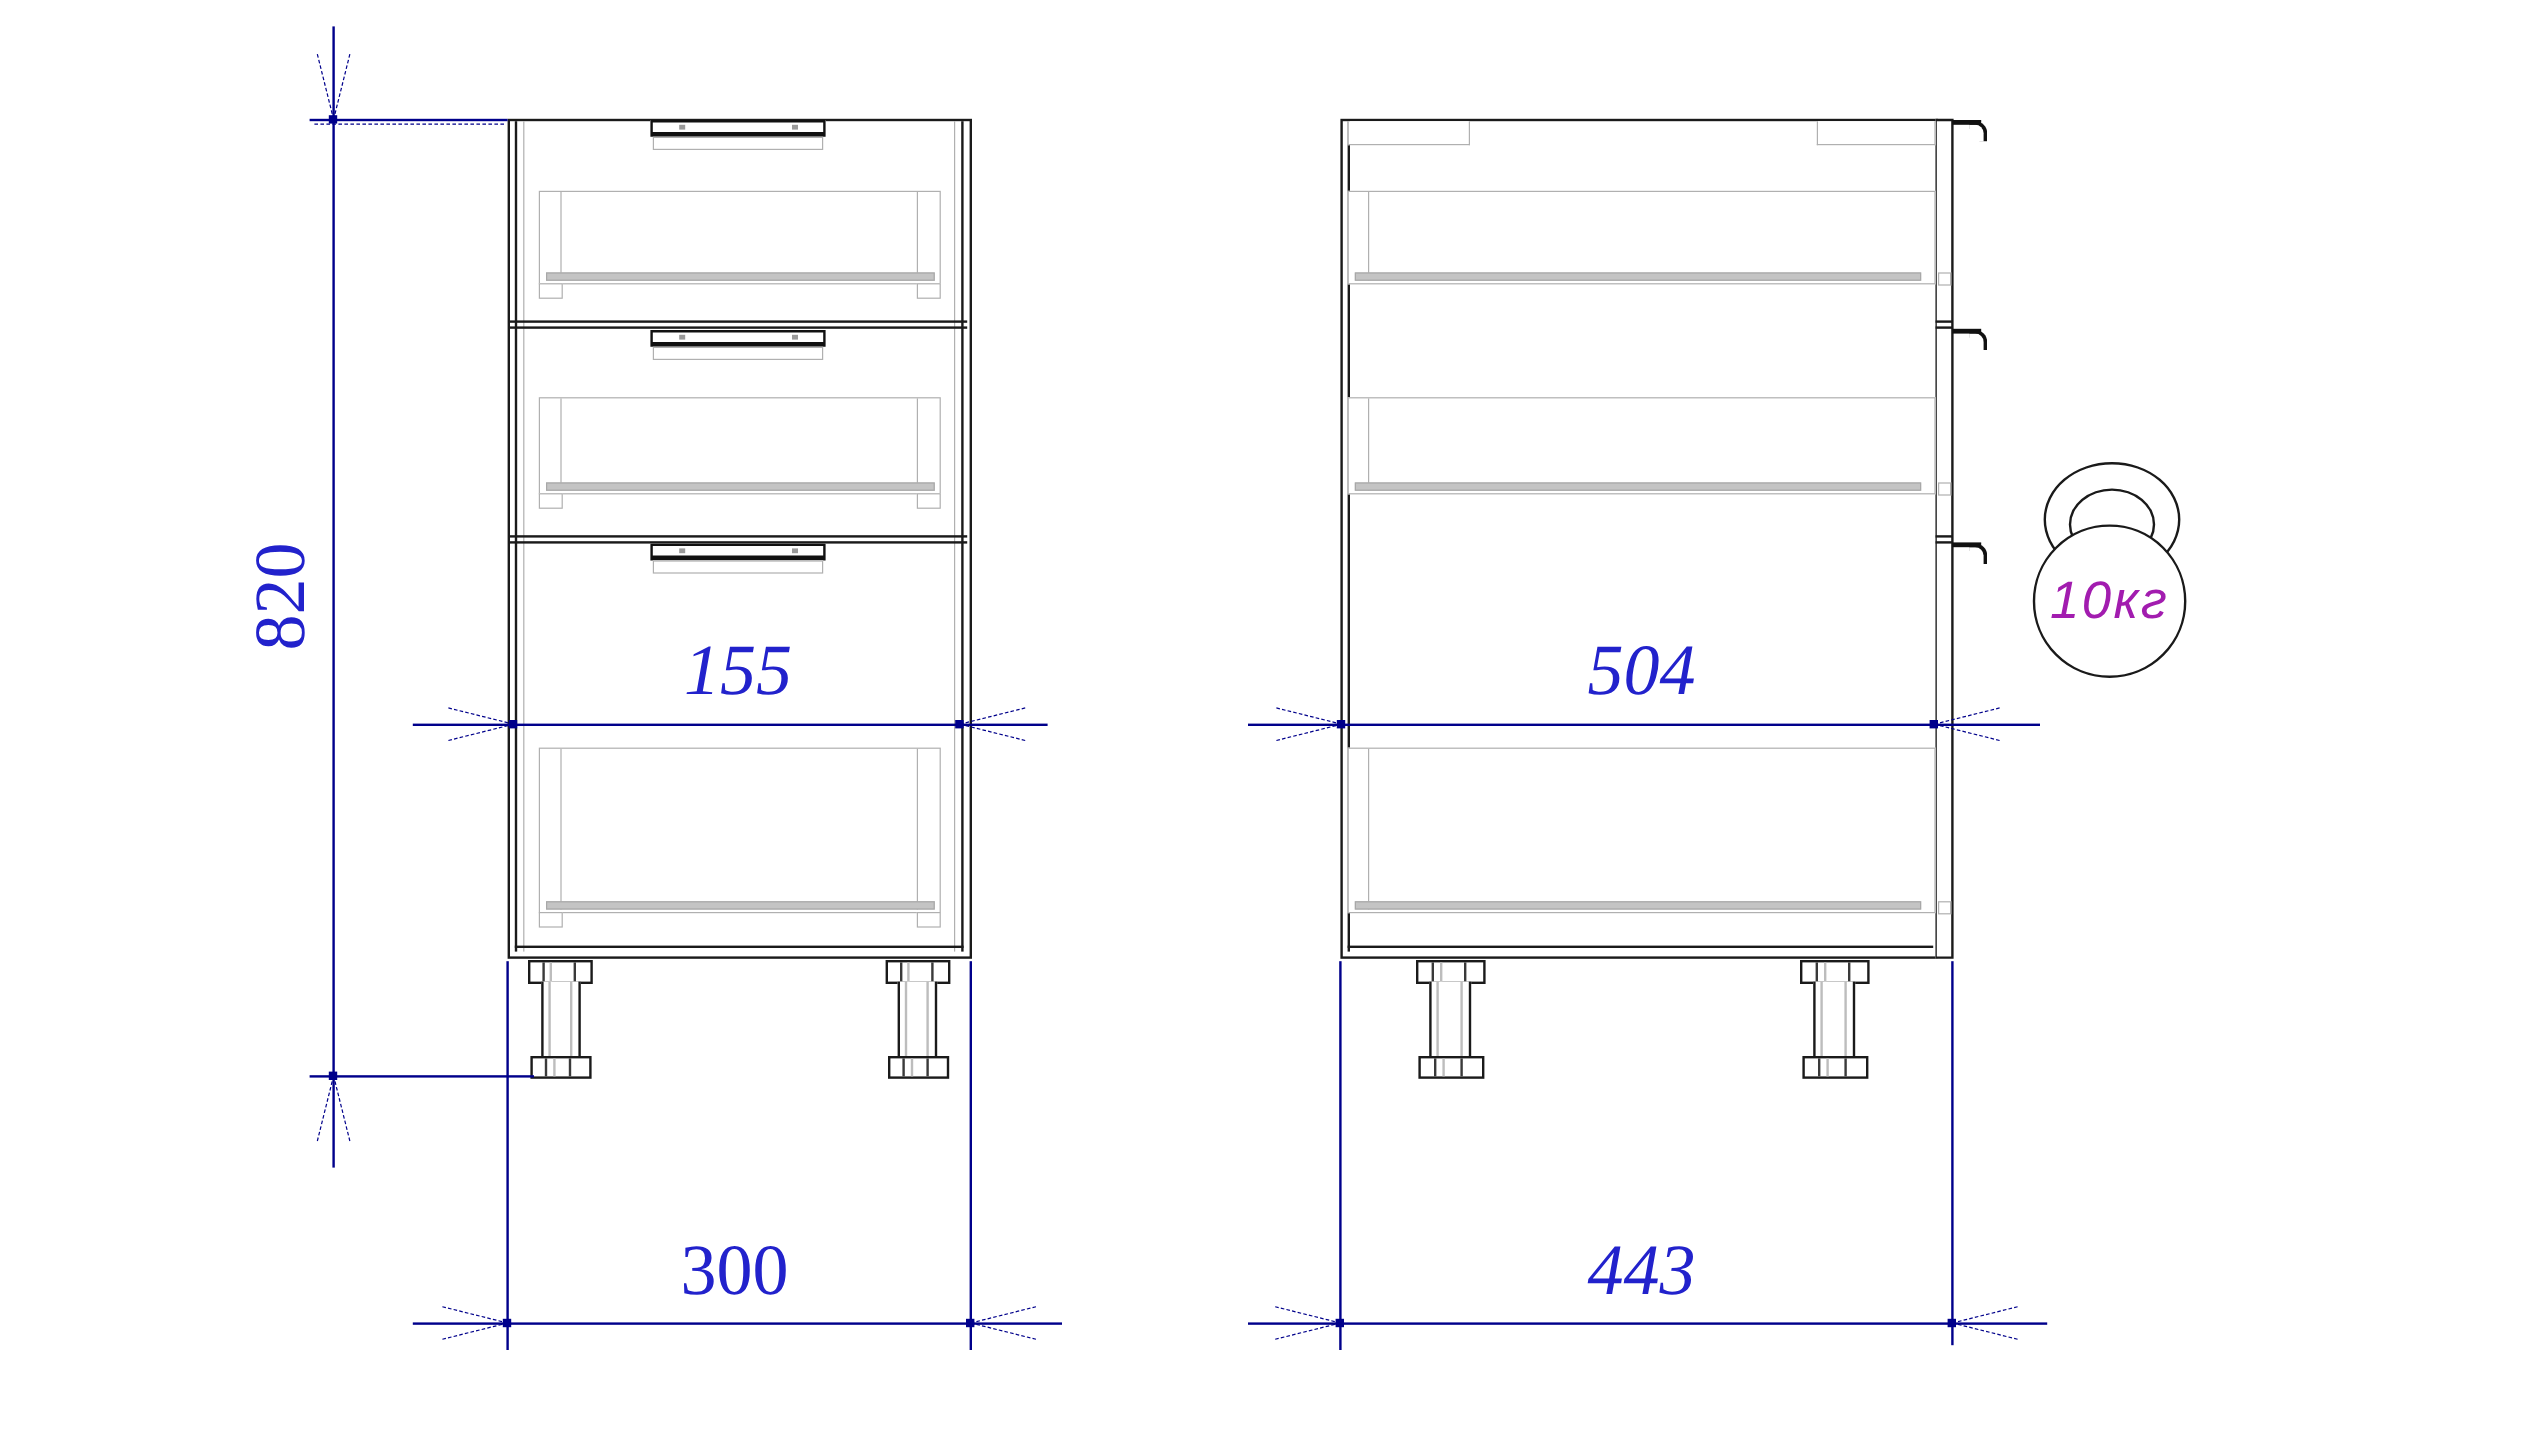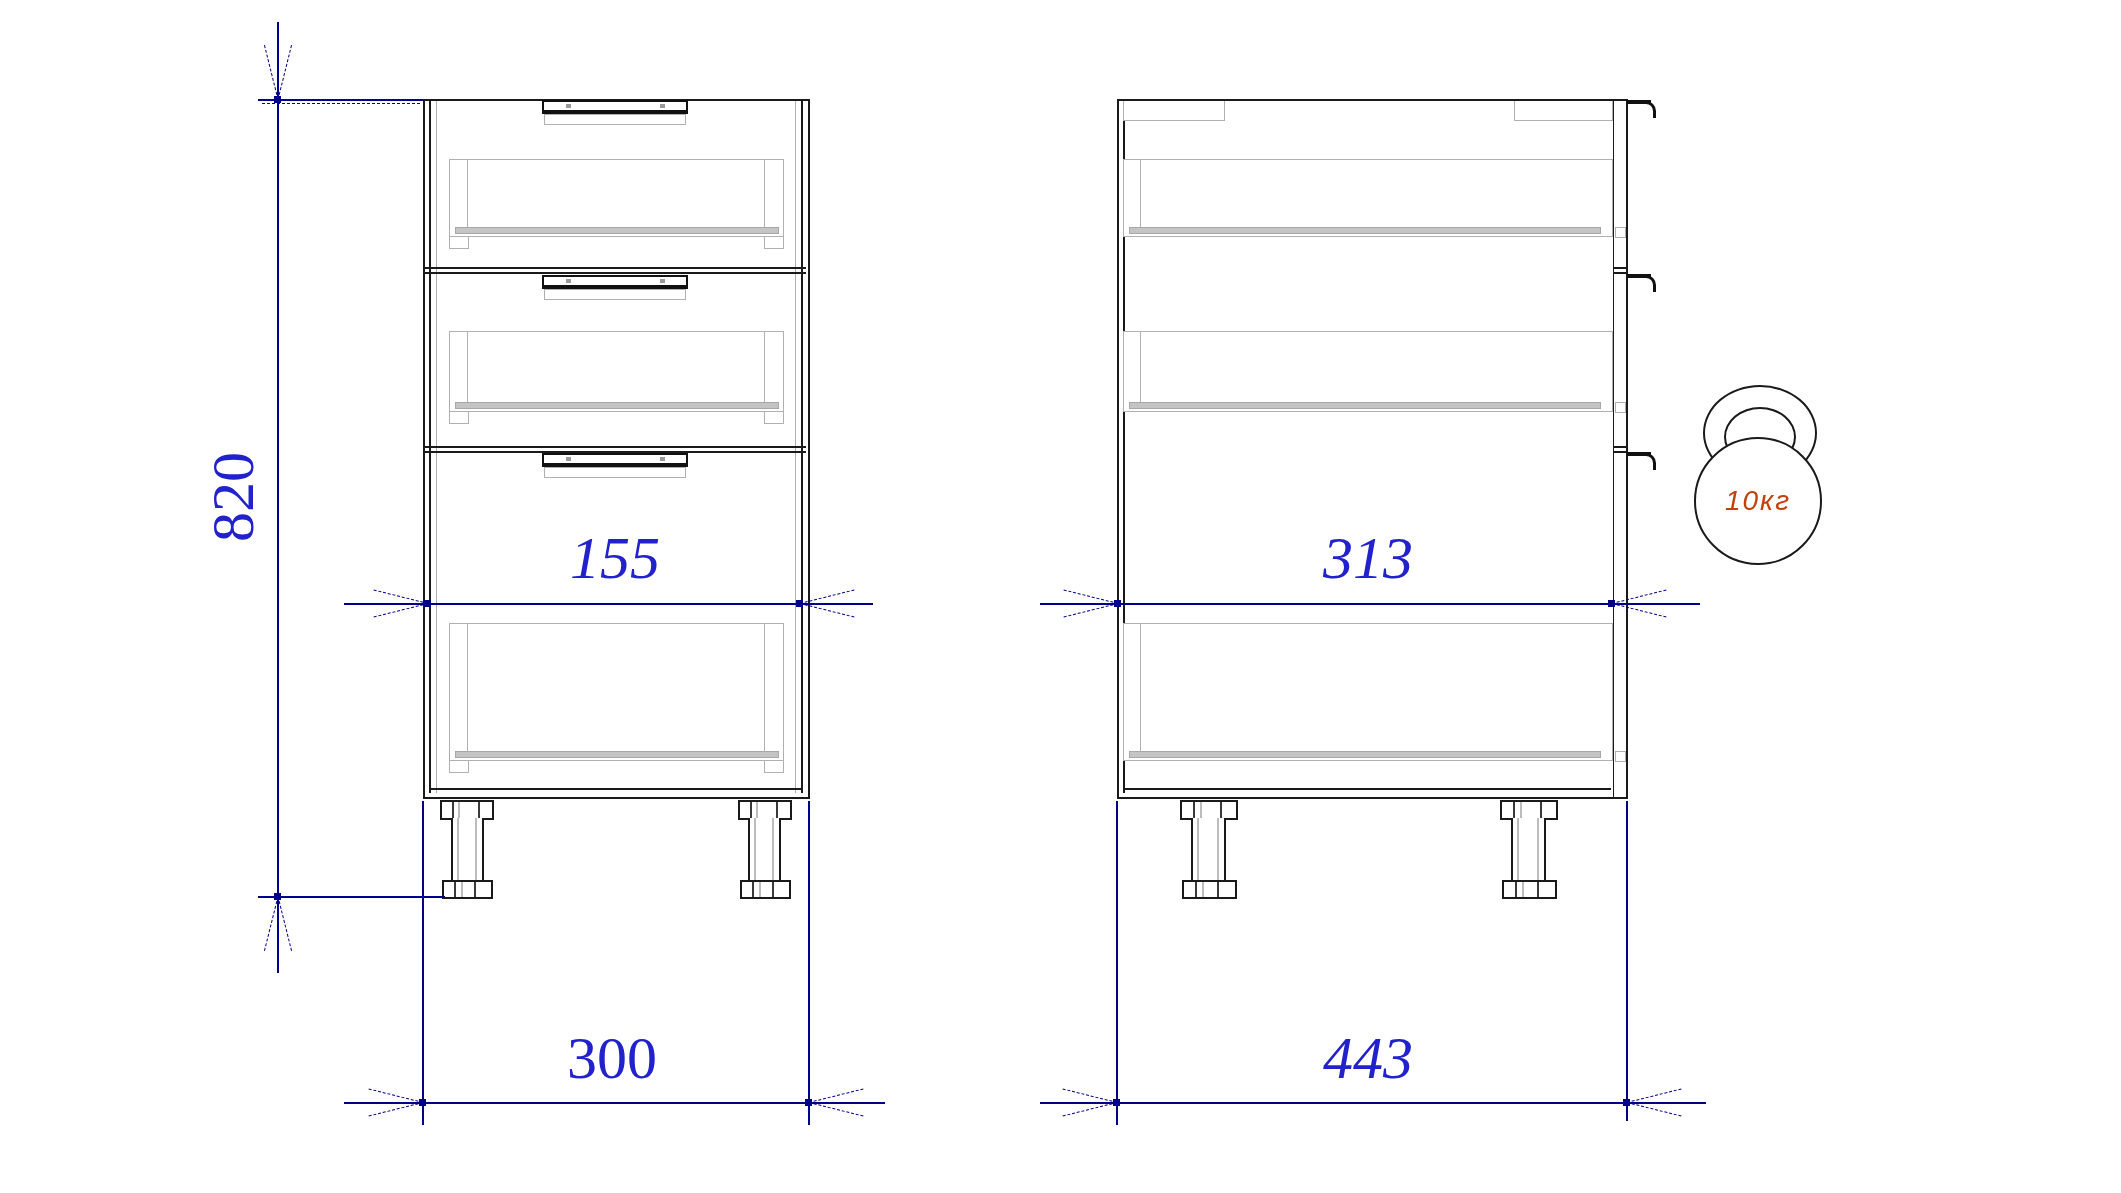--- a/index.html
+++ b/index.html
@@ -35,21 +35,21 @@
   .frecess{position:absolute;border:1px solid #b0b0b0;background:#fff;height:9px;}
   .screw{position:absolute;width:5px;height:4px;background:#9a9a9a;}
   
   .shandle-bar{position:absolute;height:0;border-top:4px solid #111;}
   .shandle-hook{position:absolute;width:12px;height:14px;border-top:3px solid #111;border-right:3px solid #111;
                 border-top-right-radius:10px;}
   
   .kb-ring{position:absolute;border:2px solid #1a1a1a;border-radius:50%;background:#fff;}
   .kb-ball{position:absolute;border:2px solid #1a1a1a;border-radius:50%;background:#fff;
            display:flex;align-items:center;justify-content:center;}
-  .kb-text{color:#c2410c;font-family:"Liberation Sans",sans-serif;font-size:28px;font-style:italic;
+  .kb-text{color:#a21caf;font-family:"Liberation Sans",sans-serif;font-size:44px;font-style:italic;
            letter-spacing:2px;}
 </style>
 </head>
 <body>
 
 <div class="canvas">
 
   <div>
 
     <div class="box" style="left:423px;top:99px;width:383px;height:696px;"></div>
@@ -238,21 +238,21 @@
   </div>
 
   <div>
     <div class="dimline" style="left:1040px;top:603px;width:660px;"></div>
     <div class="tip" style="left:1114px;top:600px;"></div>
     <div class="tail" style="left:1118px;top:603px;transform:rotate(166deg);"></div>
     <div class="tail" style="left:1118px;top:603px;transform:rotate(194deg);"></div>
     <div class="tip" style="left:1608px;top:600px;"></div>
     <div class="tail" style="left:1612px;top:603px;transform:rotate(14deg);"></div>
     <div class="tail" style="left:1612px;top:603px;transform:rotate(-14deg);"></div>
-    <div class="dimtext ital" style="left:1288px;top:528px;width:160px;">313</div>
+    <div class="dimtext ital" style="left:1288px;top:528px;width:160px;">504</div>
   </div>
 
   <div>
     <div class="dimvline" style="left:1116px;top:801px;height:324px;"></div>
     <div class="dimvline" style="left:1626px;top:801px;height:320px;"></div>
     <div class="dimline" style="left:1040px;top:1102px;width:666px;"></div>
     <div class="tip" style="left:1113px;top:1099px;"></div>
     <div class="tail" style="left:1117px;top:1102px;transform:rotate(166deg);"></div>
     <div class="tail" style="left:1117px;top:1102px;transform:rotate(194deg);"></div>
     <div class="tip" style="left:1623px;top:1099px;"></div>

